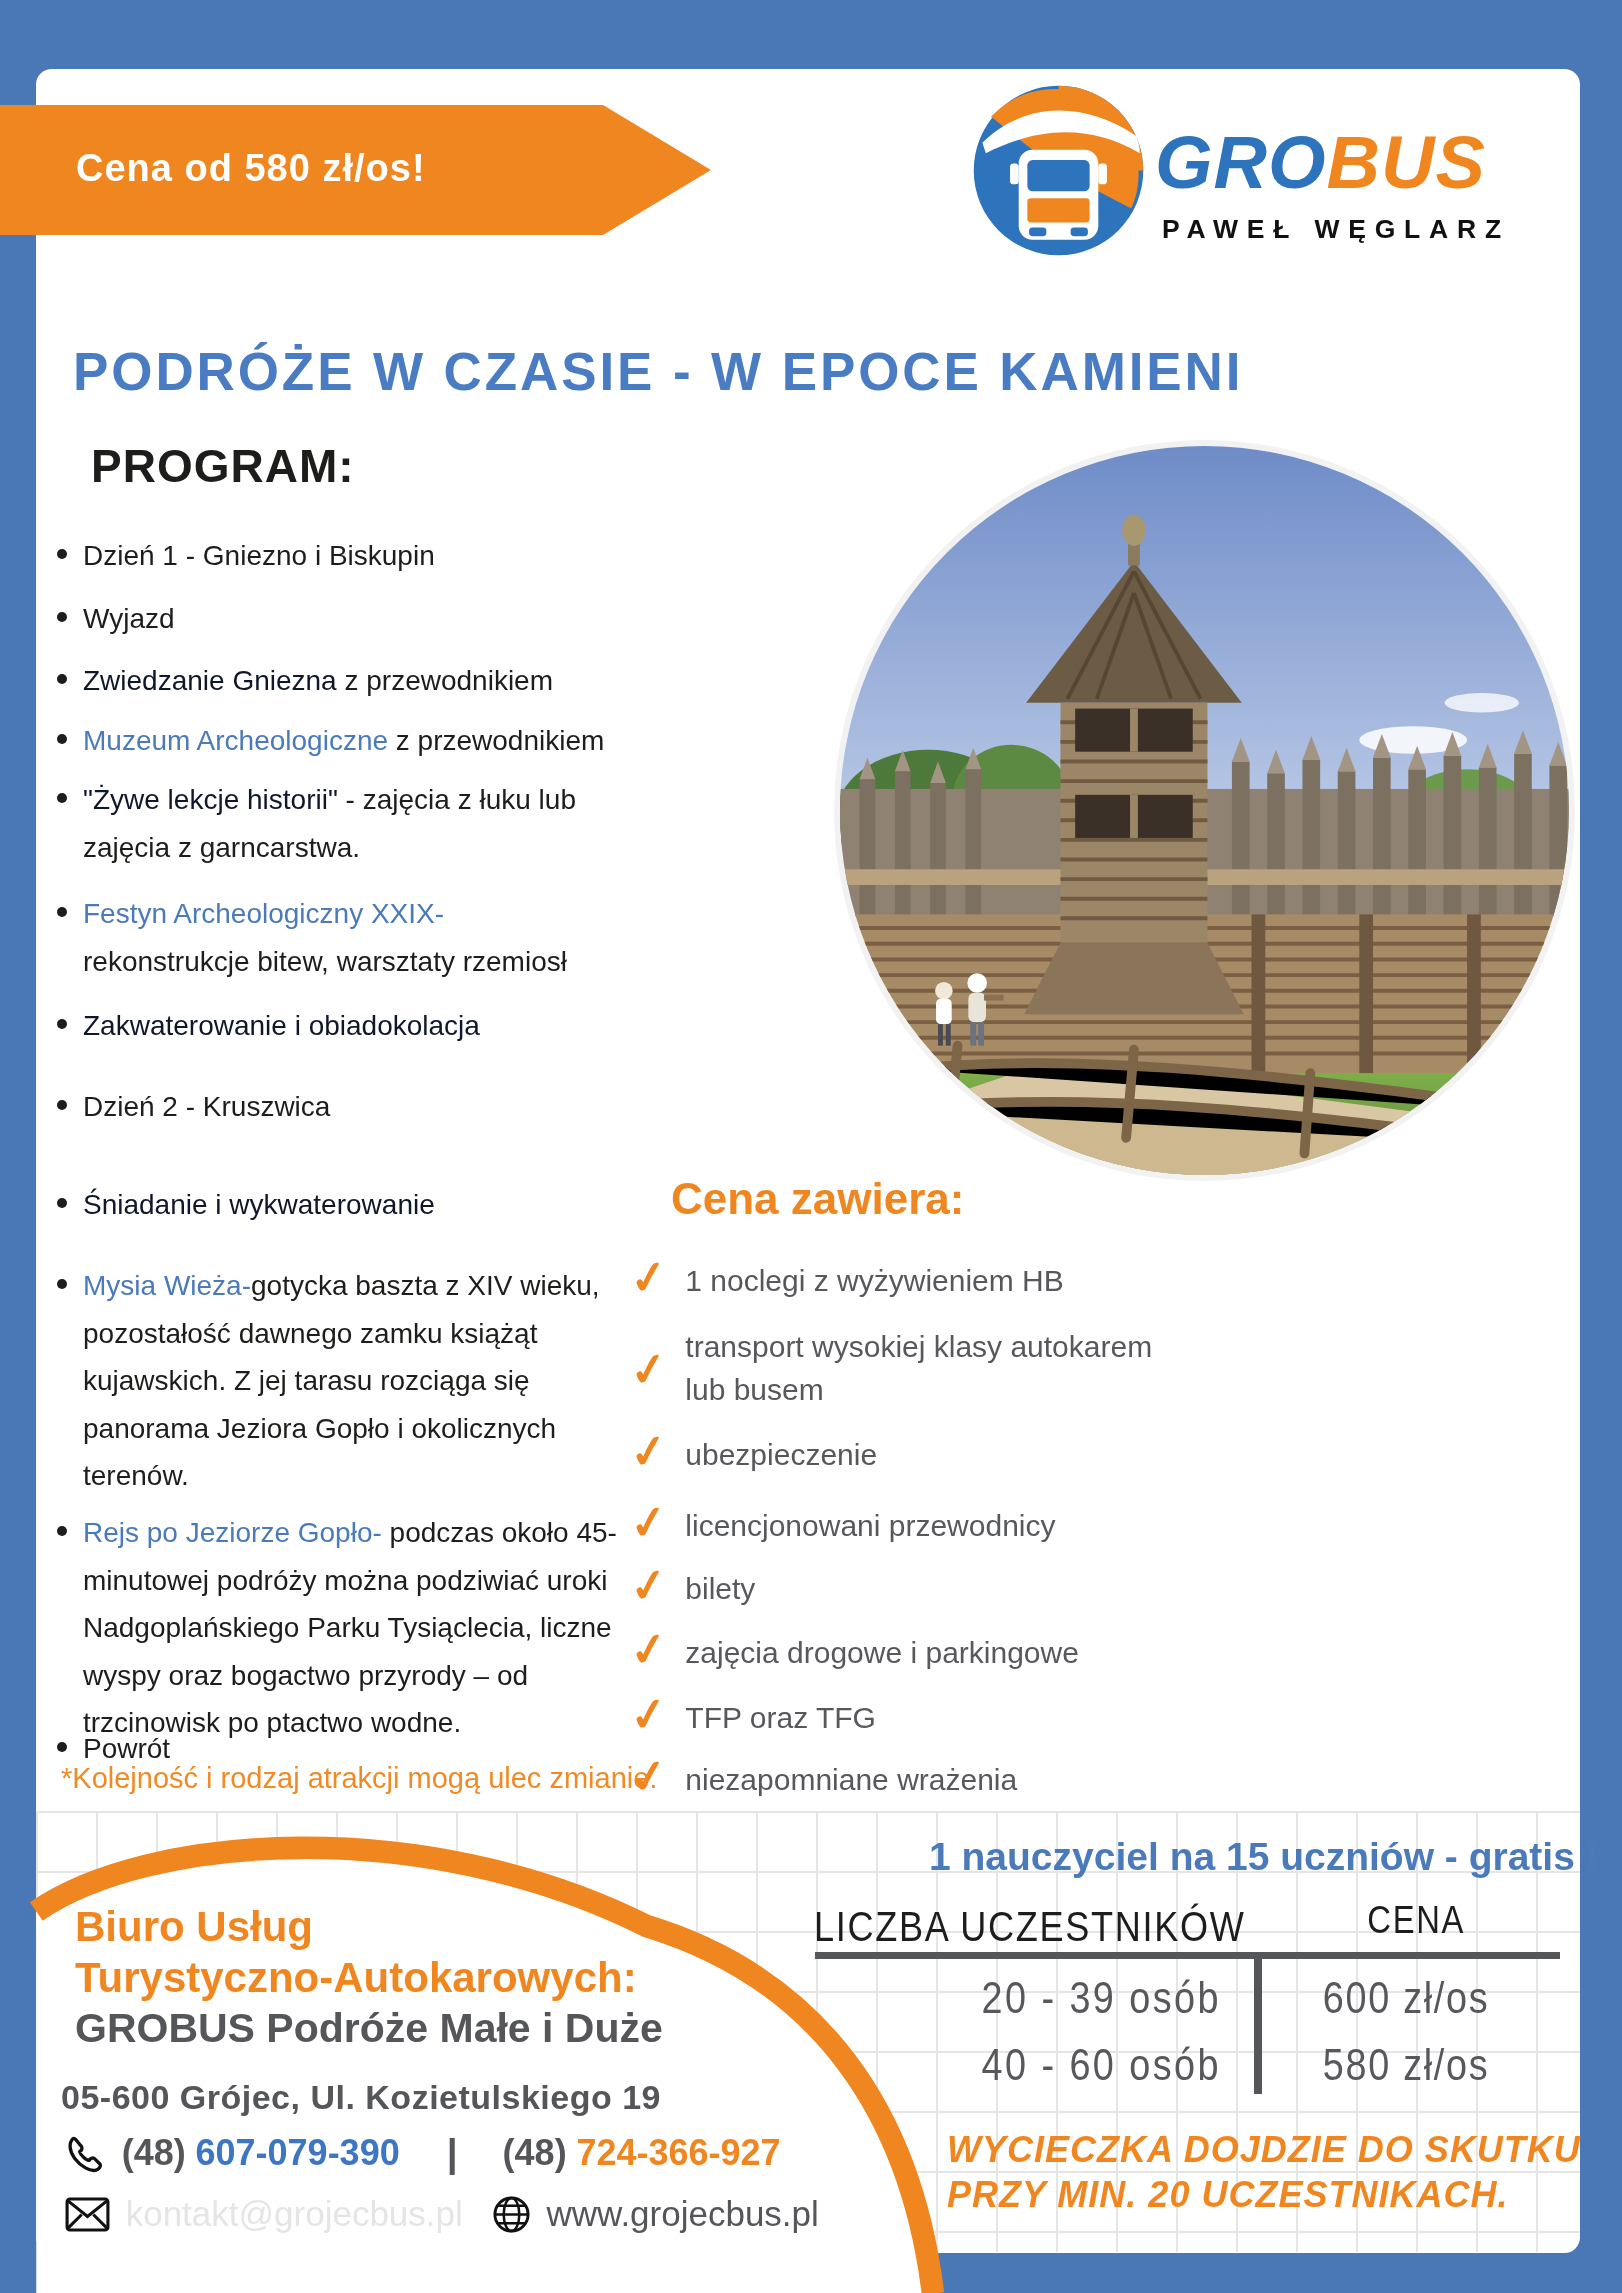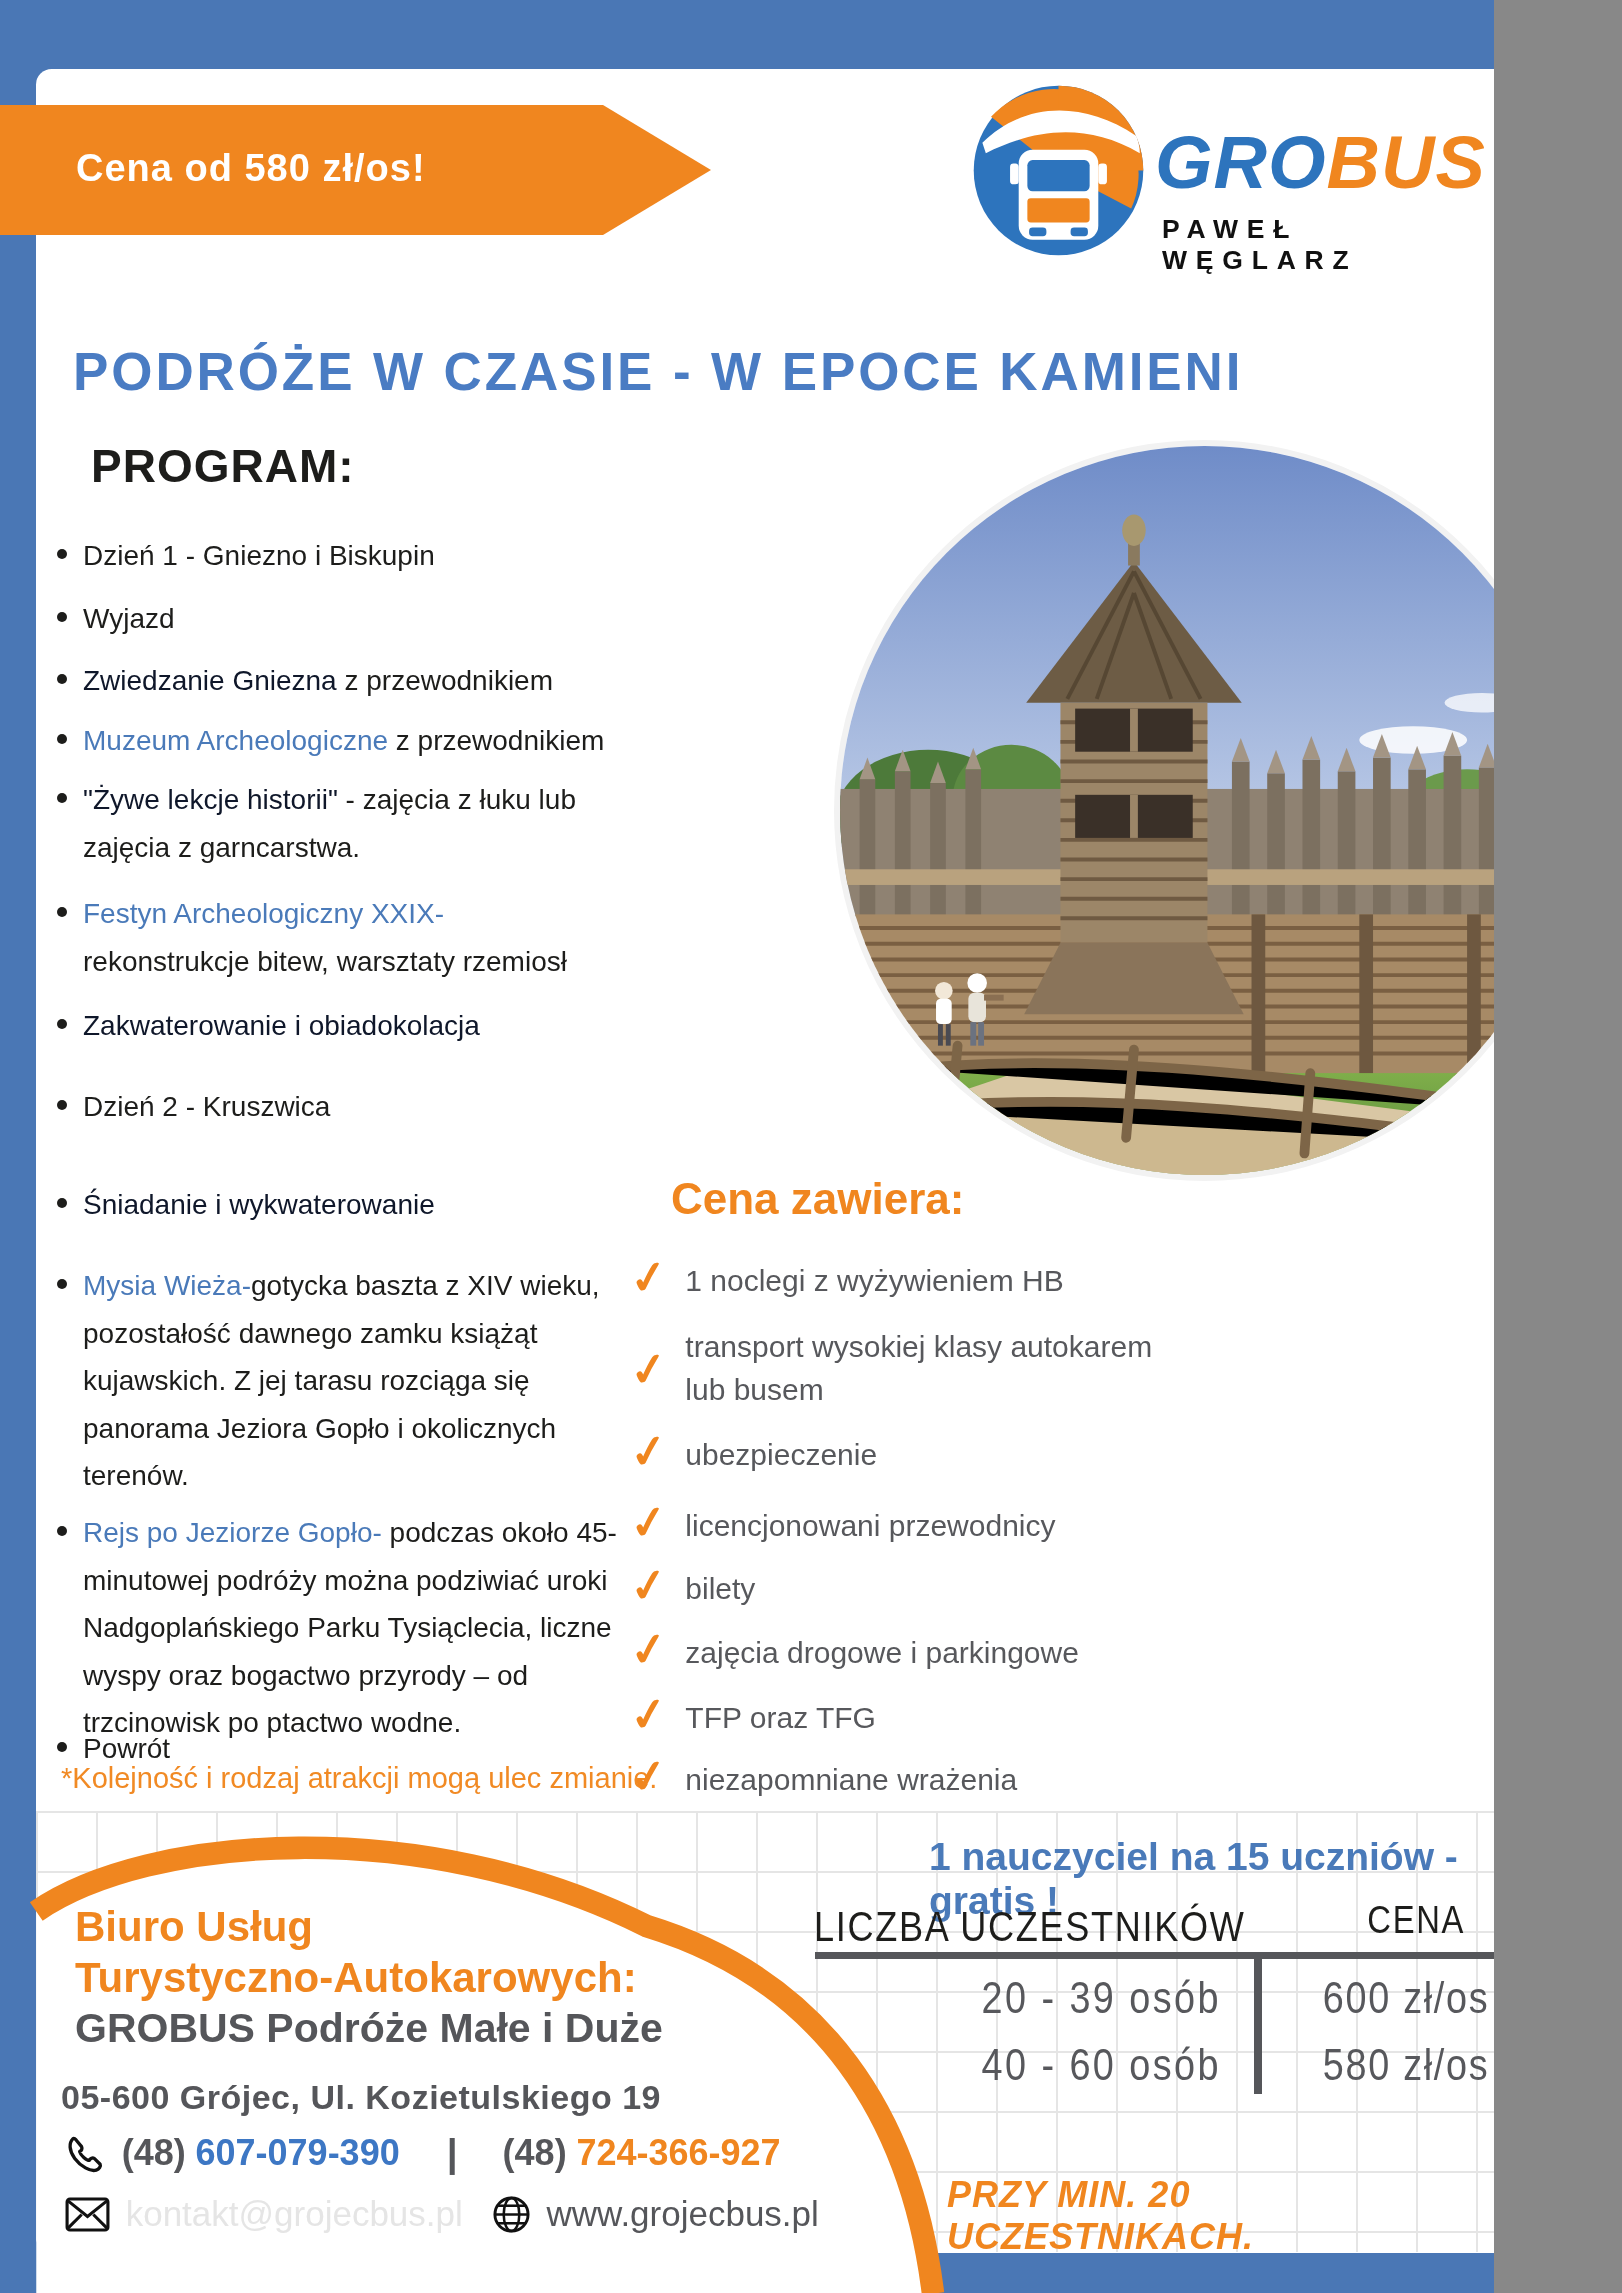--- a/index.html
+++ b/index.html
@@ -6,21 +6,21 @@
     --blue:#4a77b5;
     --blue-text:#4a7ab9;
     --blue-title:#4a7cc3;
     --orange:#f0861f;
     --dark:#1d1d1b;
     --gray:#57585c;
     --grid:#e5e5e5;
   }
   html,body{margin:0;padding:0;background:#888;}
   .page{
-    position:relative;width:1494px;height:2294px;background:var(--blue);
+    position:relative;width:1622px;height:2294px;background:var(--blue);
     font-family:"Liberation Sans", sans-serif;overflow:hidden;
   }
   .card{
     position:absolute;left:36px;top:69px;width:1544px;height:2184px;
     background:#ffffff;border-radius:15.7px;
   }
   .grid-area{
     position:absolute;left:36px;top:1811px;width:1544px;height:441px;
     background-image:
       repeating-linear-gradient(to right, var(--grid) 0 2px, transparent 2px 60px),
@@ -305,20 +305,21 @@
 
   <div class="teacher-note">1 nauczyciel na 15 uczniów - gratis !</div>
   <div class="th1"><span class="condensed">LICZBA UCZESTNIKÓW</span></div>
   <div class="th2"><span class="cond-c">CENA</span></div>
   <div class="t-underline"></div>
   <div class="t-divider"></div>
   <div class="t-cell1 row1"><span class="cond-r">20 - 39 osób</span></div>
   <div class="t-cell2 row1"><span class="cond-c">600 zł/os</span></div>
   <div class="t-cell1 row2"><span class="cond-r">40 - 60 osób</span></div>
   <div class="t-cell2 row2"><span class="cond-c">580 zł/os</span></div>
+  <div class="min-note" style="top:2129px">WYCIECZKA DOJDZIE DO SKUTKU</div>
   <div class="min-note" style="top:2174px">PRZY MIN. 20 UCZESTNIKACH.</div>
 
   <svg class="arc-svg" width="1622" height="2294" viewBox="0 0 1655 2340">
     <path d="M 37 1950 C 150 1872 430 1850 660 1965 C 840 2020 930 2160 952 2340 L 37 2340 Z" fill="#ffffff"></path>
     <path d="M 37 1950 C 150 1872 430 1850 660 1965 C 840 2020 930 2160 952 2340" fill="none" stroke="#f0861f" stroke-width="23"></path>
   </svg>
 
   <div class="office1">Biuro Usług</div>
   <div class="office2">Turystyczno-Autokarowych:</div>
   <div class="company">GROBUS Podróże Małe i Duże</div>

